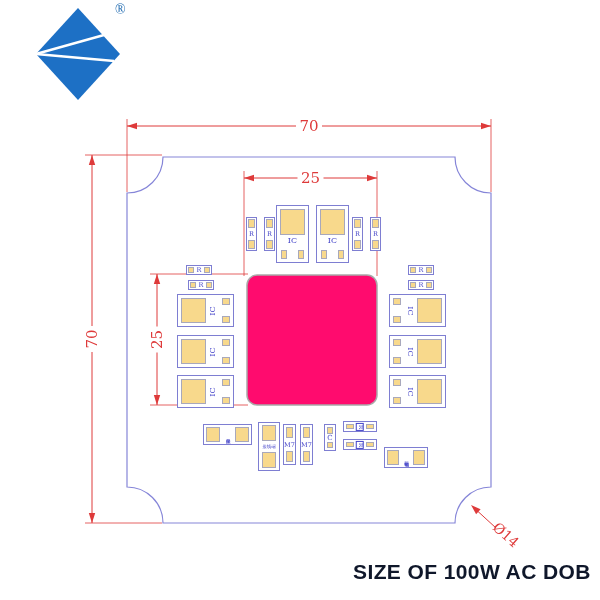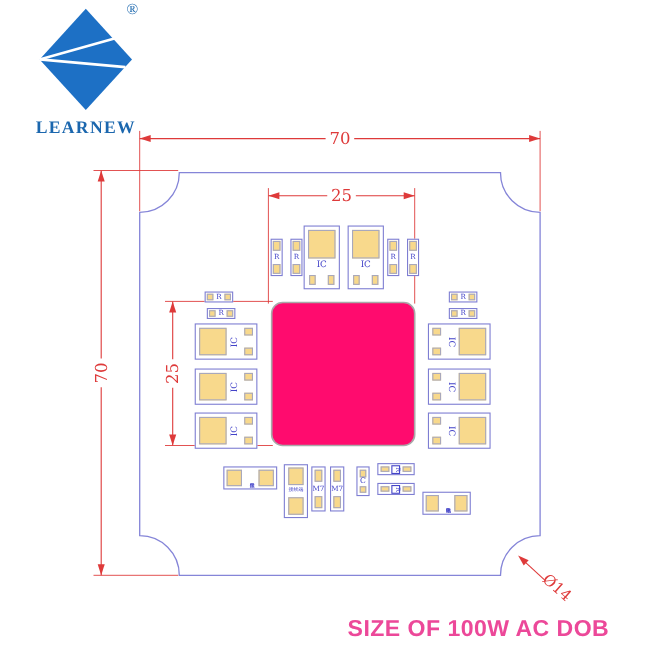--- a/index.html
+++ b/index.html
@@ -189,16 +189,15 @@
     </div>
   </div>
 
 <div id="logo">
   <svg width="124" height="98" viewBox="0 0 124 98">
     <polygon points="62,4 104,50 62,96 20,50" fill="#1d70c5"></polygon>
     <line x1="20" y1="50" x2="88" y2="31" stroke="#ffffff" stroke-width="2.4"></line>
     <line x1="20" y1="50" x2="98" y2="57" stroke="#ffffff" stroke-width="2.4"></line>
   </svg>
   <span id="regmark" style="color: rgb(27, 103, 174);">®</span>
-  <div id="brand" style="color: rgb(27, 103, 174);">LEARNEW</div>
 </div>
 
-<div id="caption" style="color: #ec4899;">SIZE OF 100W AC DOB</div>
+<div id="caption" style="color: #0f172a; margin-left: 37px;">SIZE OF 100W AC DOB</div>
 
 </body></html>

